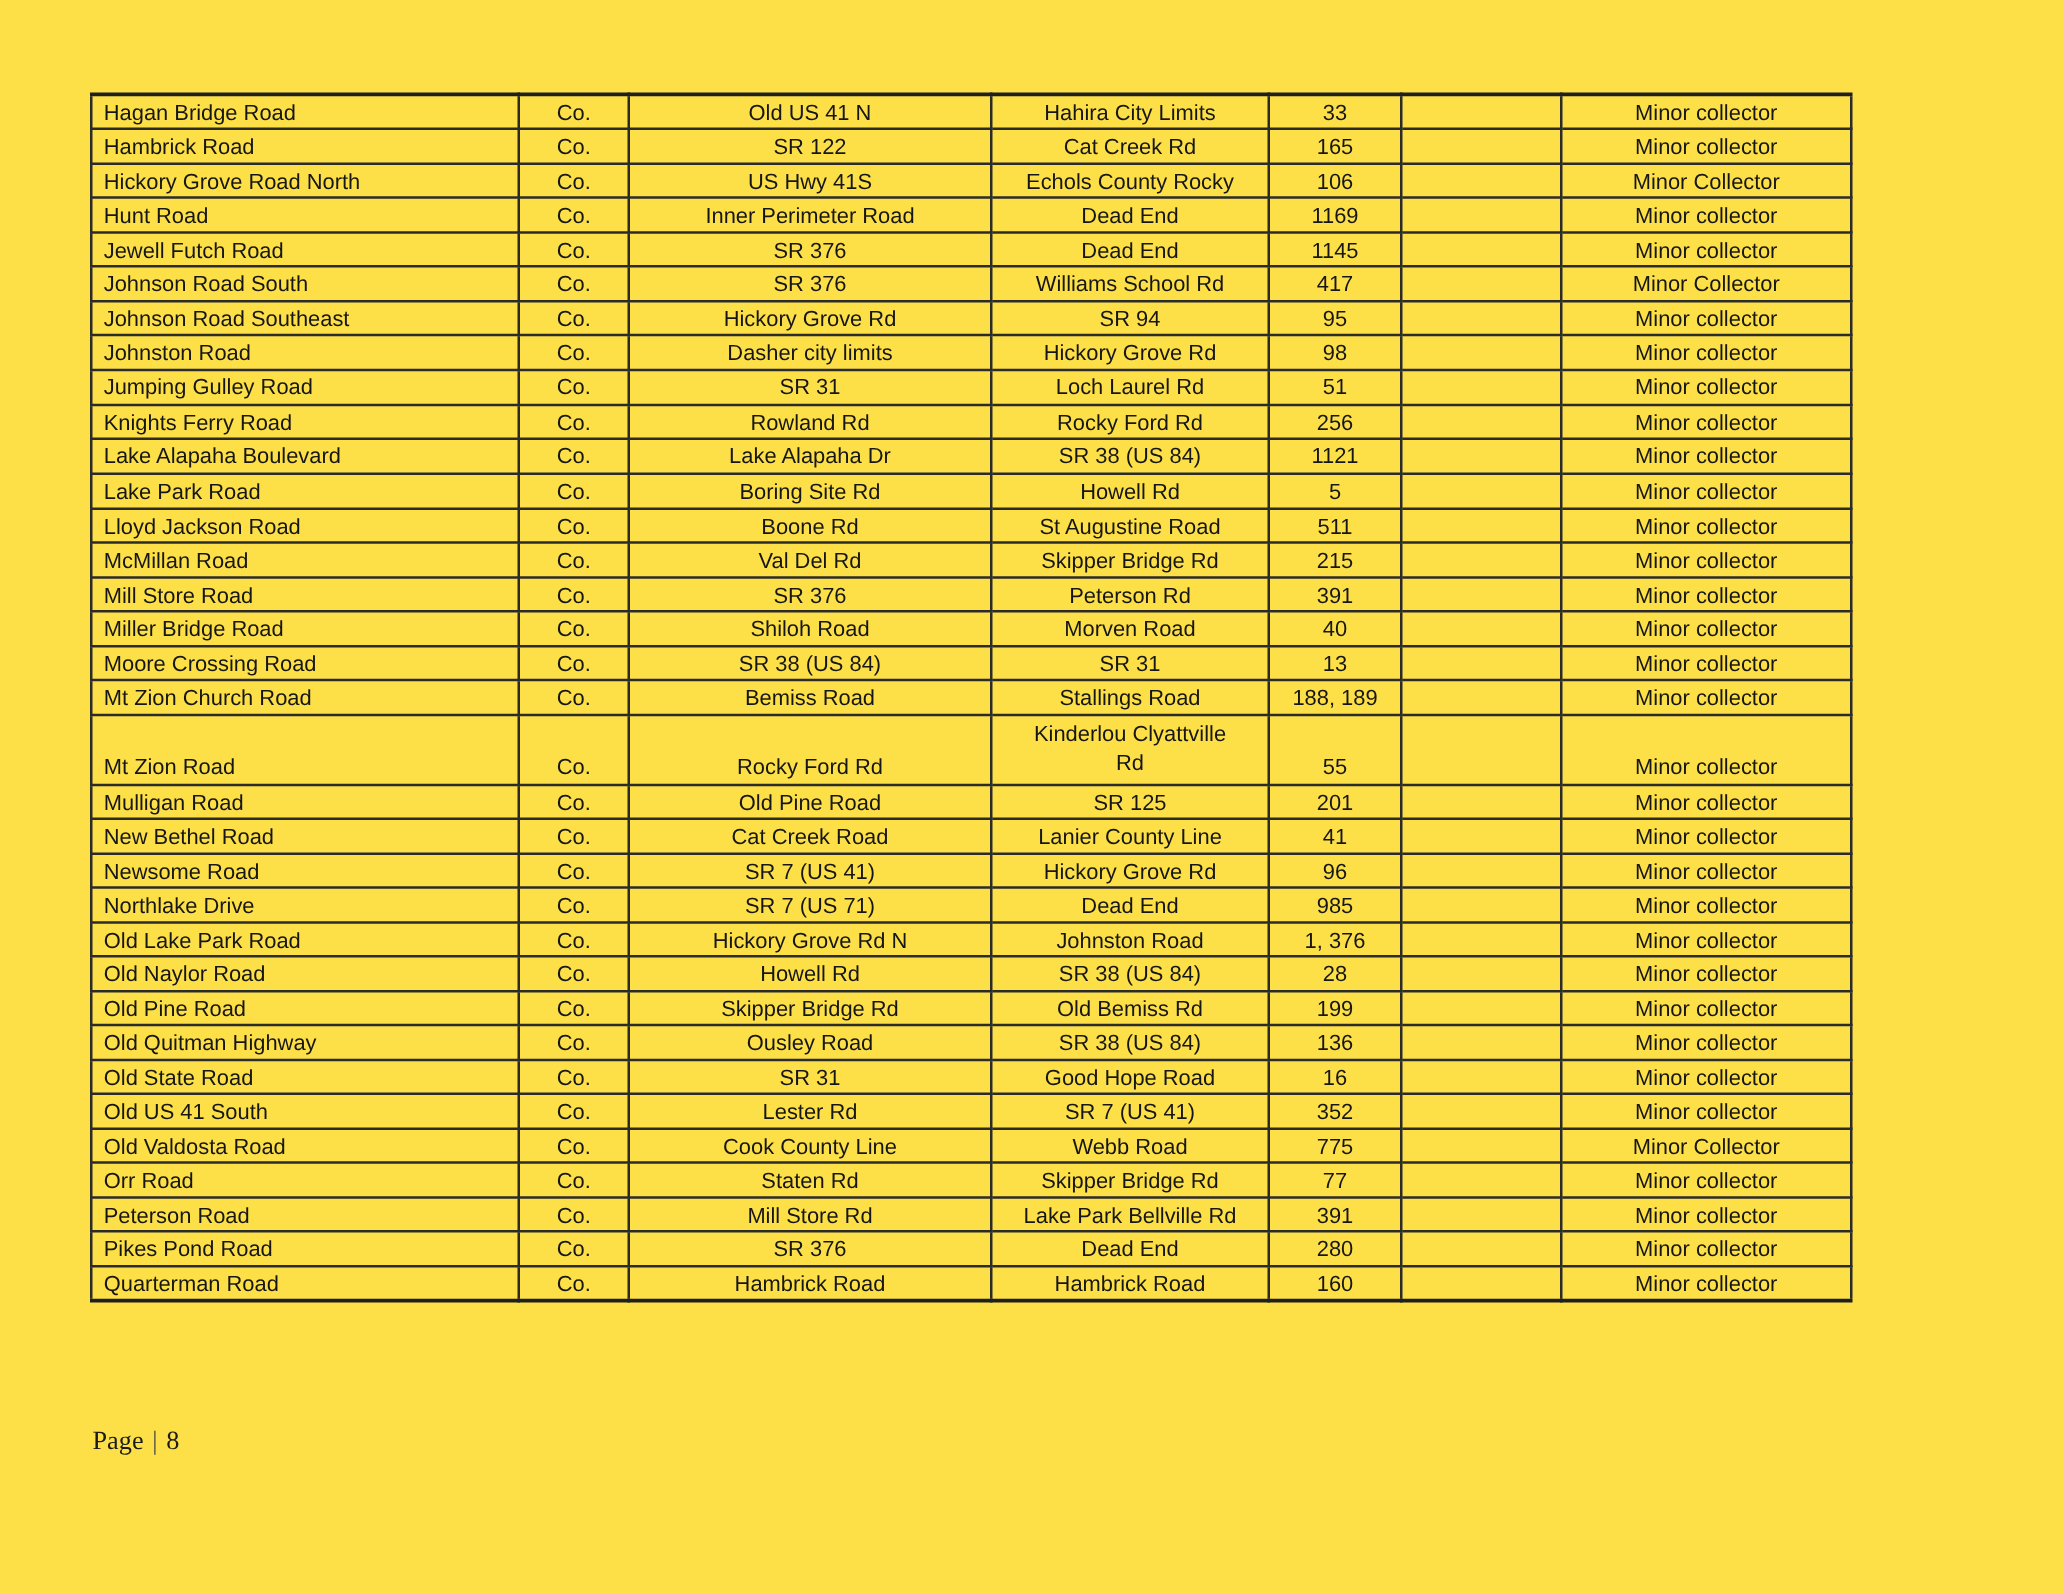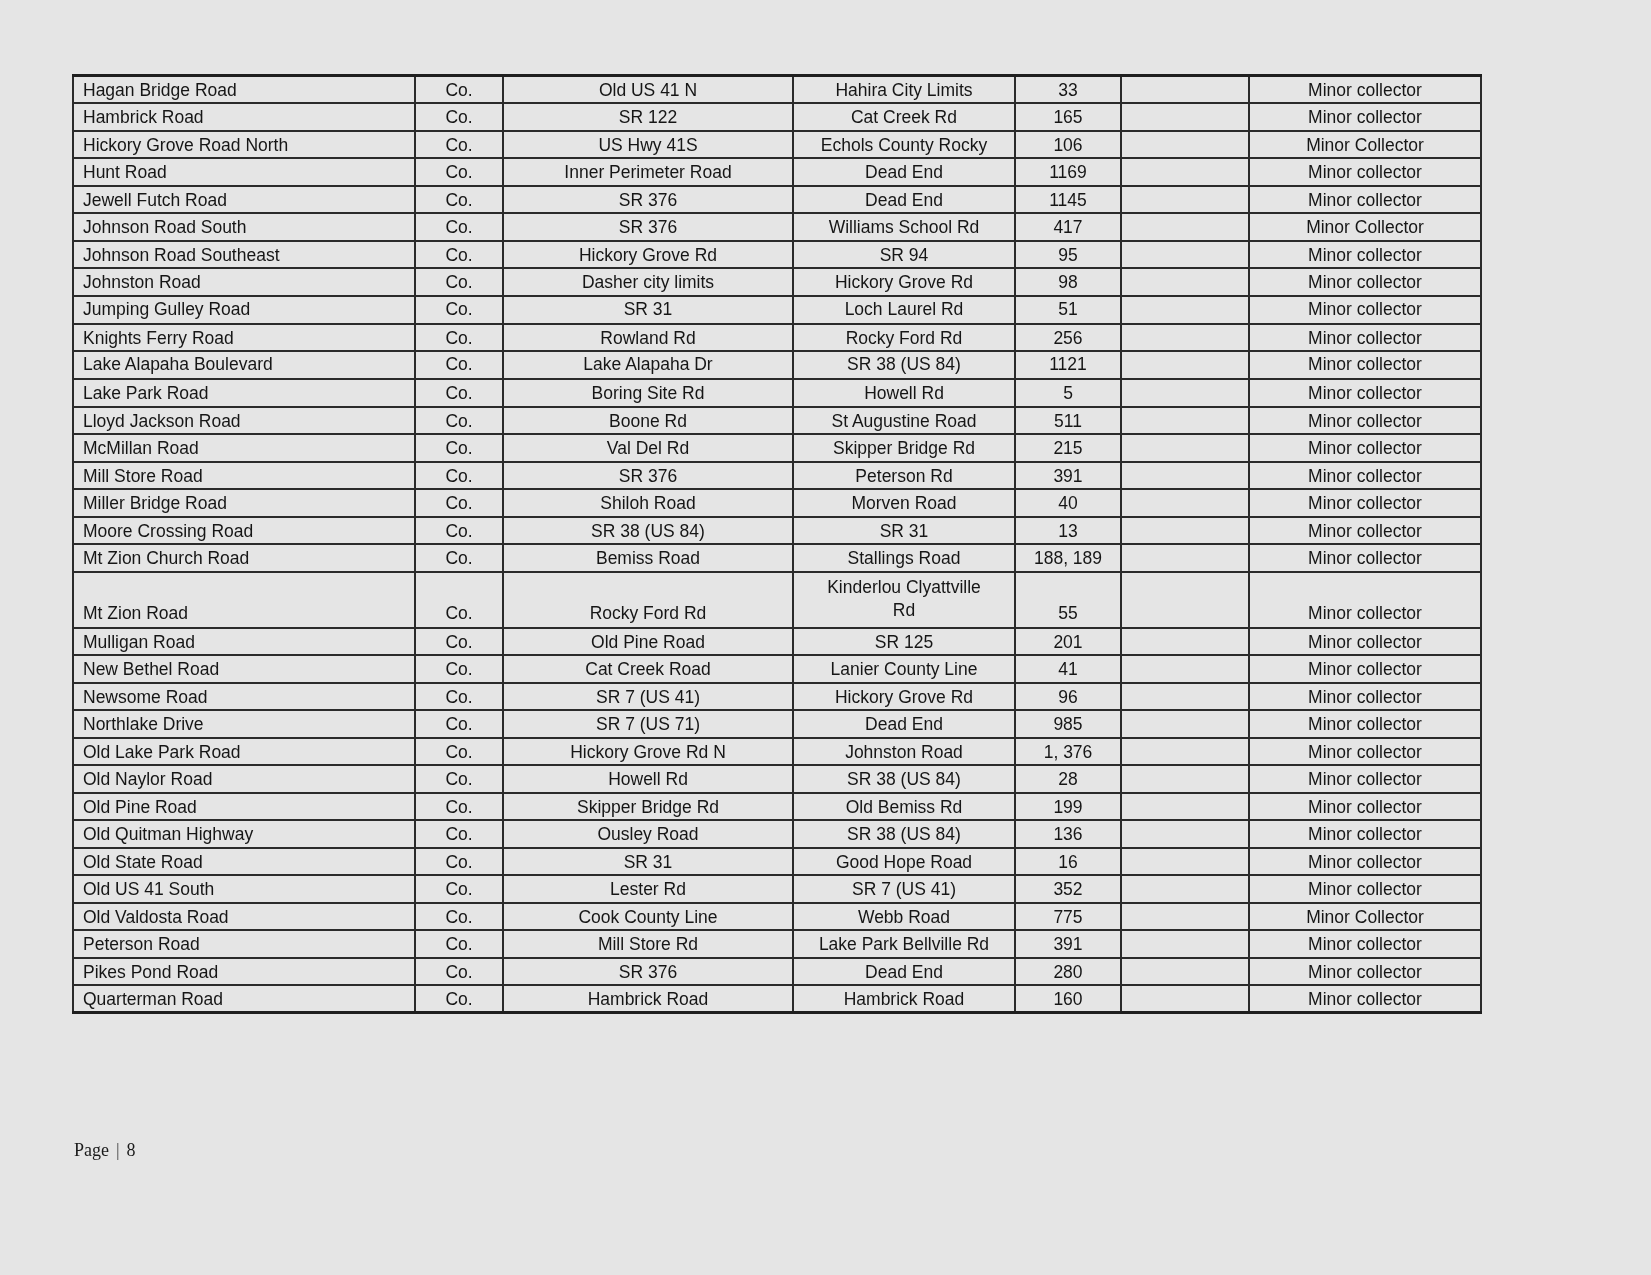--- a/index.html
+++ b/index.html
@@ -1,20 +1,20 @@
 <!DOCTYPE html>
 <html><head>
 <meta charset="utf-8">
 <style>
   html, body { margin: 0; padding: 0; background: #ffffff; }
   .page {
     position: relative;
     width: 1651px;
     height: 1275px;
-    background: #e5e5e5;
+    background: #fde047;
     font-family: "Liberation Sans", sans-serif;
     color: #161616;
     overflow: hidden;
   }
   table.road-table {
     position: absolute;
     left: 72px;
     top: 74px;
     width: 1408px;
     table-layout: fixed;
@@ -49,21 +49,21 @@
   table.road-table tr.r-tall td.c3 .wrap {
     display: inline-block;
     max-width: 172px;
     line-height: 1.35;
   }
   .footer {
     position: absolute;
     left: 74px;
     top: 1140px;
     font-family: "Liberation Serif", serif;
-    font-size: 18px;
+    font-size: 21px;
     color: #1b1b1b;
   }
   .footer .sep {
     color: #4a4a4a;
     margin: 0 7px;
     font-weight: 300;
   }
 </style>
 </head>
 <body>
@@ -345,20 +345,29 @@
         <tr>
           <td class="c0">Old Valdosta Road</td>
           <td class="c1">Co.</td>
           <td class="c2">Cook County Line</td>
           <td class="c3">Webb Road</td>
           <td class="c4">775</td>
           <td class="c5"></td>
           <td class="c6">Minor Collector</td>
         </tr>
         <tr>
+          <td class="c0">Orr Road</td>
+          <td class="c1">Co.</td>
+          <td class="c2">Staten Rd</td>
+          <td class="c3">Skipper Bridge Rd</td>
+          <td class="c4">77</td>
+          <td class="c5"></td>
+          <td class="c6">Minor collector</td>
+        </tr>
+        <tr>
           <td class="c0">Peterson Road</td>
           <td class="c1">Co.</td>
           <td class="c2">Mill Store Rd</td>
           <td class="c3">Lake Park Bellville Rd</td>
           <td class="c4">391</td>
           <td class="c5"></td>
           <td class="c6">Minor collector</td>
         </tr>
         <tr>
           <td class="c0">Pikes Pond Road</td>

